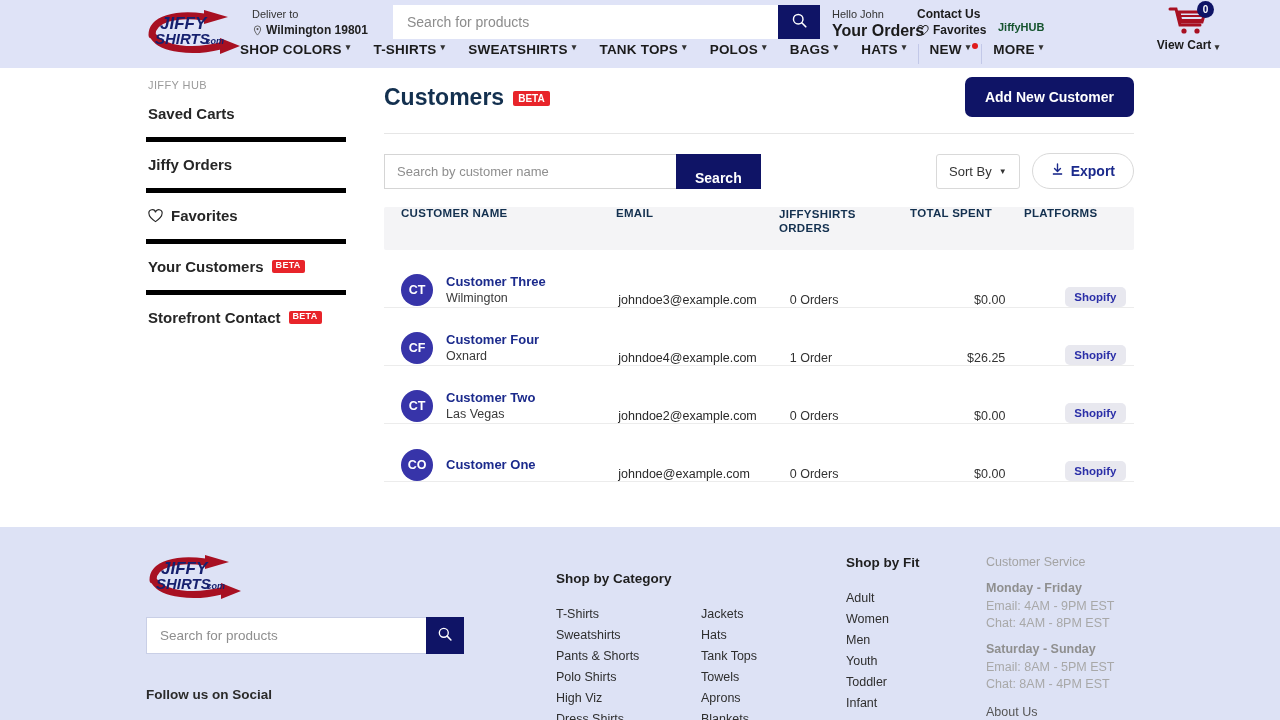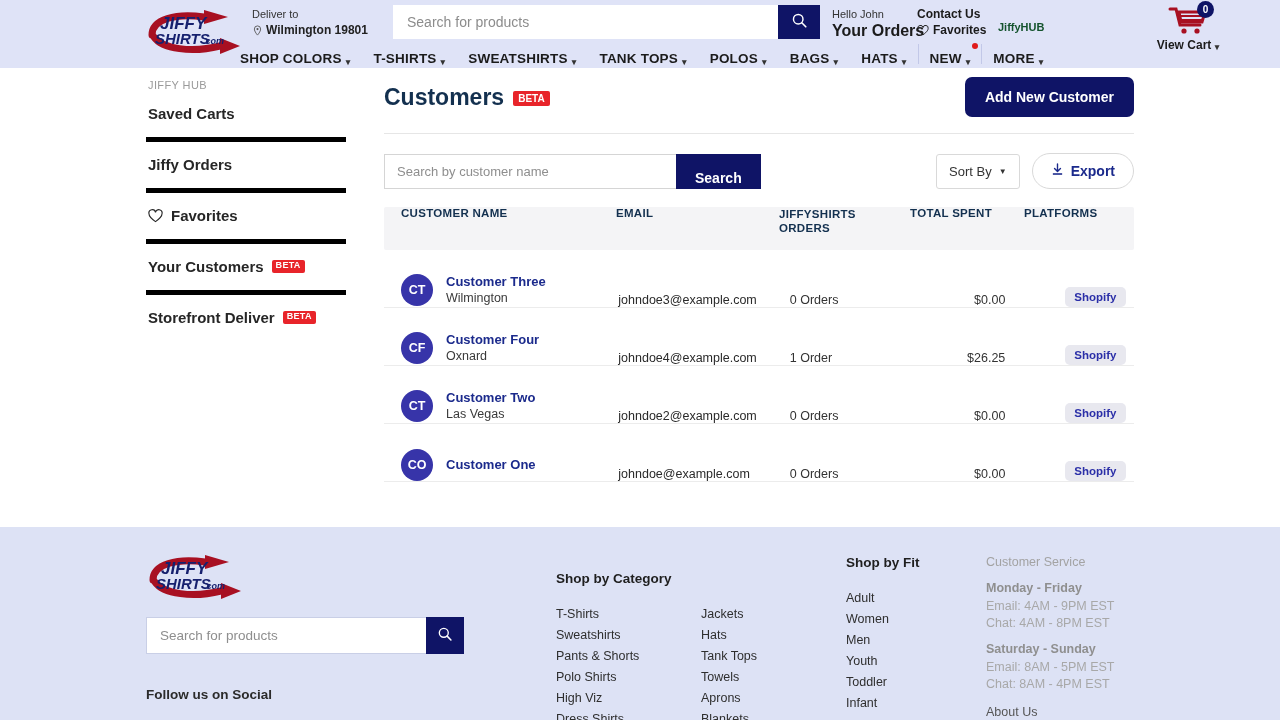--- a/index.html
+++ b/index.html
@@ -118,21 +118,21 @@
     position: absolute;
     left: 96px; top: 42px;
     display: flex; align-items: center;
     gap: 0;
   }
   .nav-item {
     font-size: 13.5px; font-weight: bold; color: #1b1b1b;
     letter-spacing: .2px;
     padding: 0 11px;
     height: 24px;
-    display: flex; align-items: flex-end; gap: 4px;
+    display: flex; align-items: flex-start; gap: 4px;
     cursor: pointer;
     position: relative;
   }
   .nav-item:first-child { padding-left: 4px; }
   .caret { font-size: 9px; color: #333; line-height: 1; position: relative; top: 1px; }
   .newdot {
     position: absolute;
     right: 3px; top: 1px;
     width: 6px; height: 6px; border-radius: 50%;
     background: #e01b1b;
@@ -514,21 +514,21 @@
           <span class="sb-heart"><svg viewBox="0 0 16 14" width="15" height="14">
               <path d="M8 13 C2 9, 1 6.2, 1 4.4 A3 3 0 0 1 8 3.2 A3 3 0 0 1 15 4.4 C15 6.2, 14 9, 8 13z" fill="none" stroke="#262626" stroke-width="1.2"></path>
             </svg></span>
           <span>Favorites</span>
         </div>
         <div class="sb-item">
           <span>Your Customers</span>
           <span class="beta">BETA</span>
         </div>
         <div class="sb-item last">
-          <span>Storefront Deliver</span>
+          <span>Storefront Contact</span>
           <span class="beta">BETA</span>
         </div>
       </div>
   </div>
 
   <div class="main">
 
     <div class="main-head">
       <div class="title-row">
         <span class="page-title">Customers</span>

